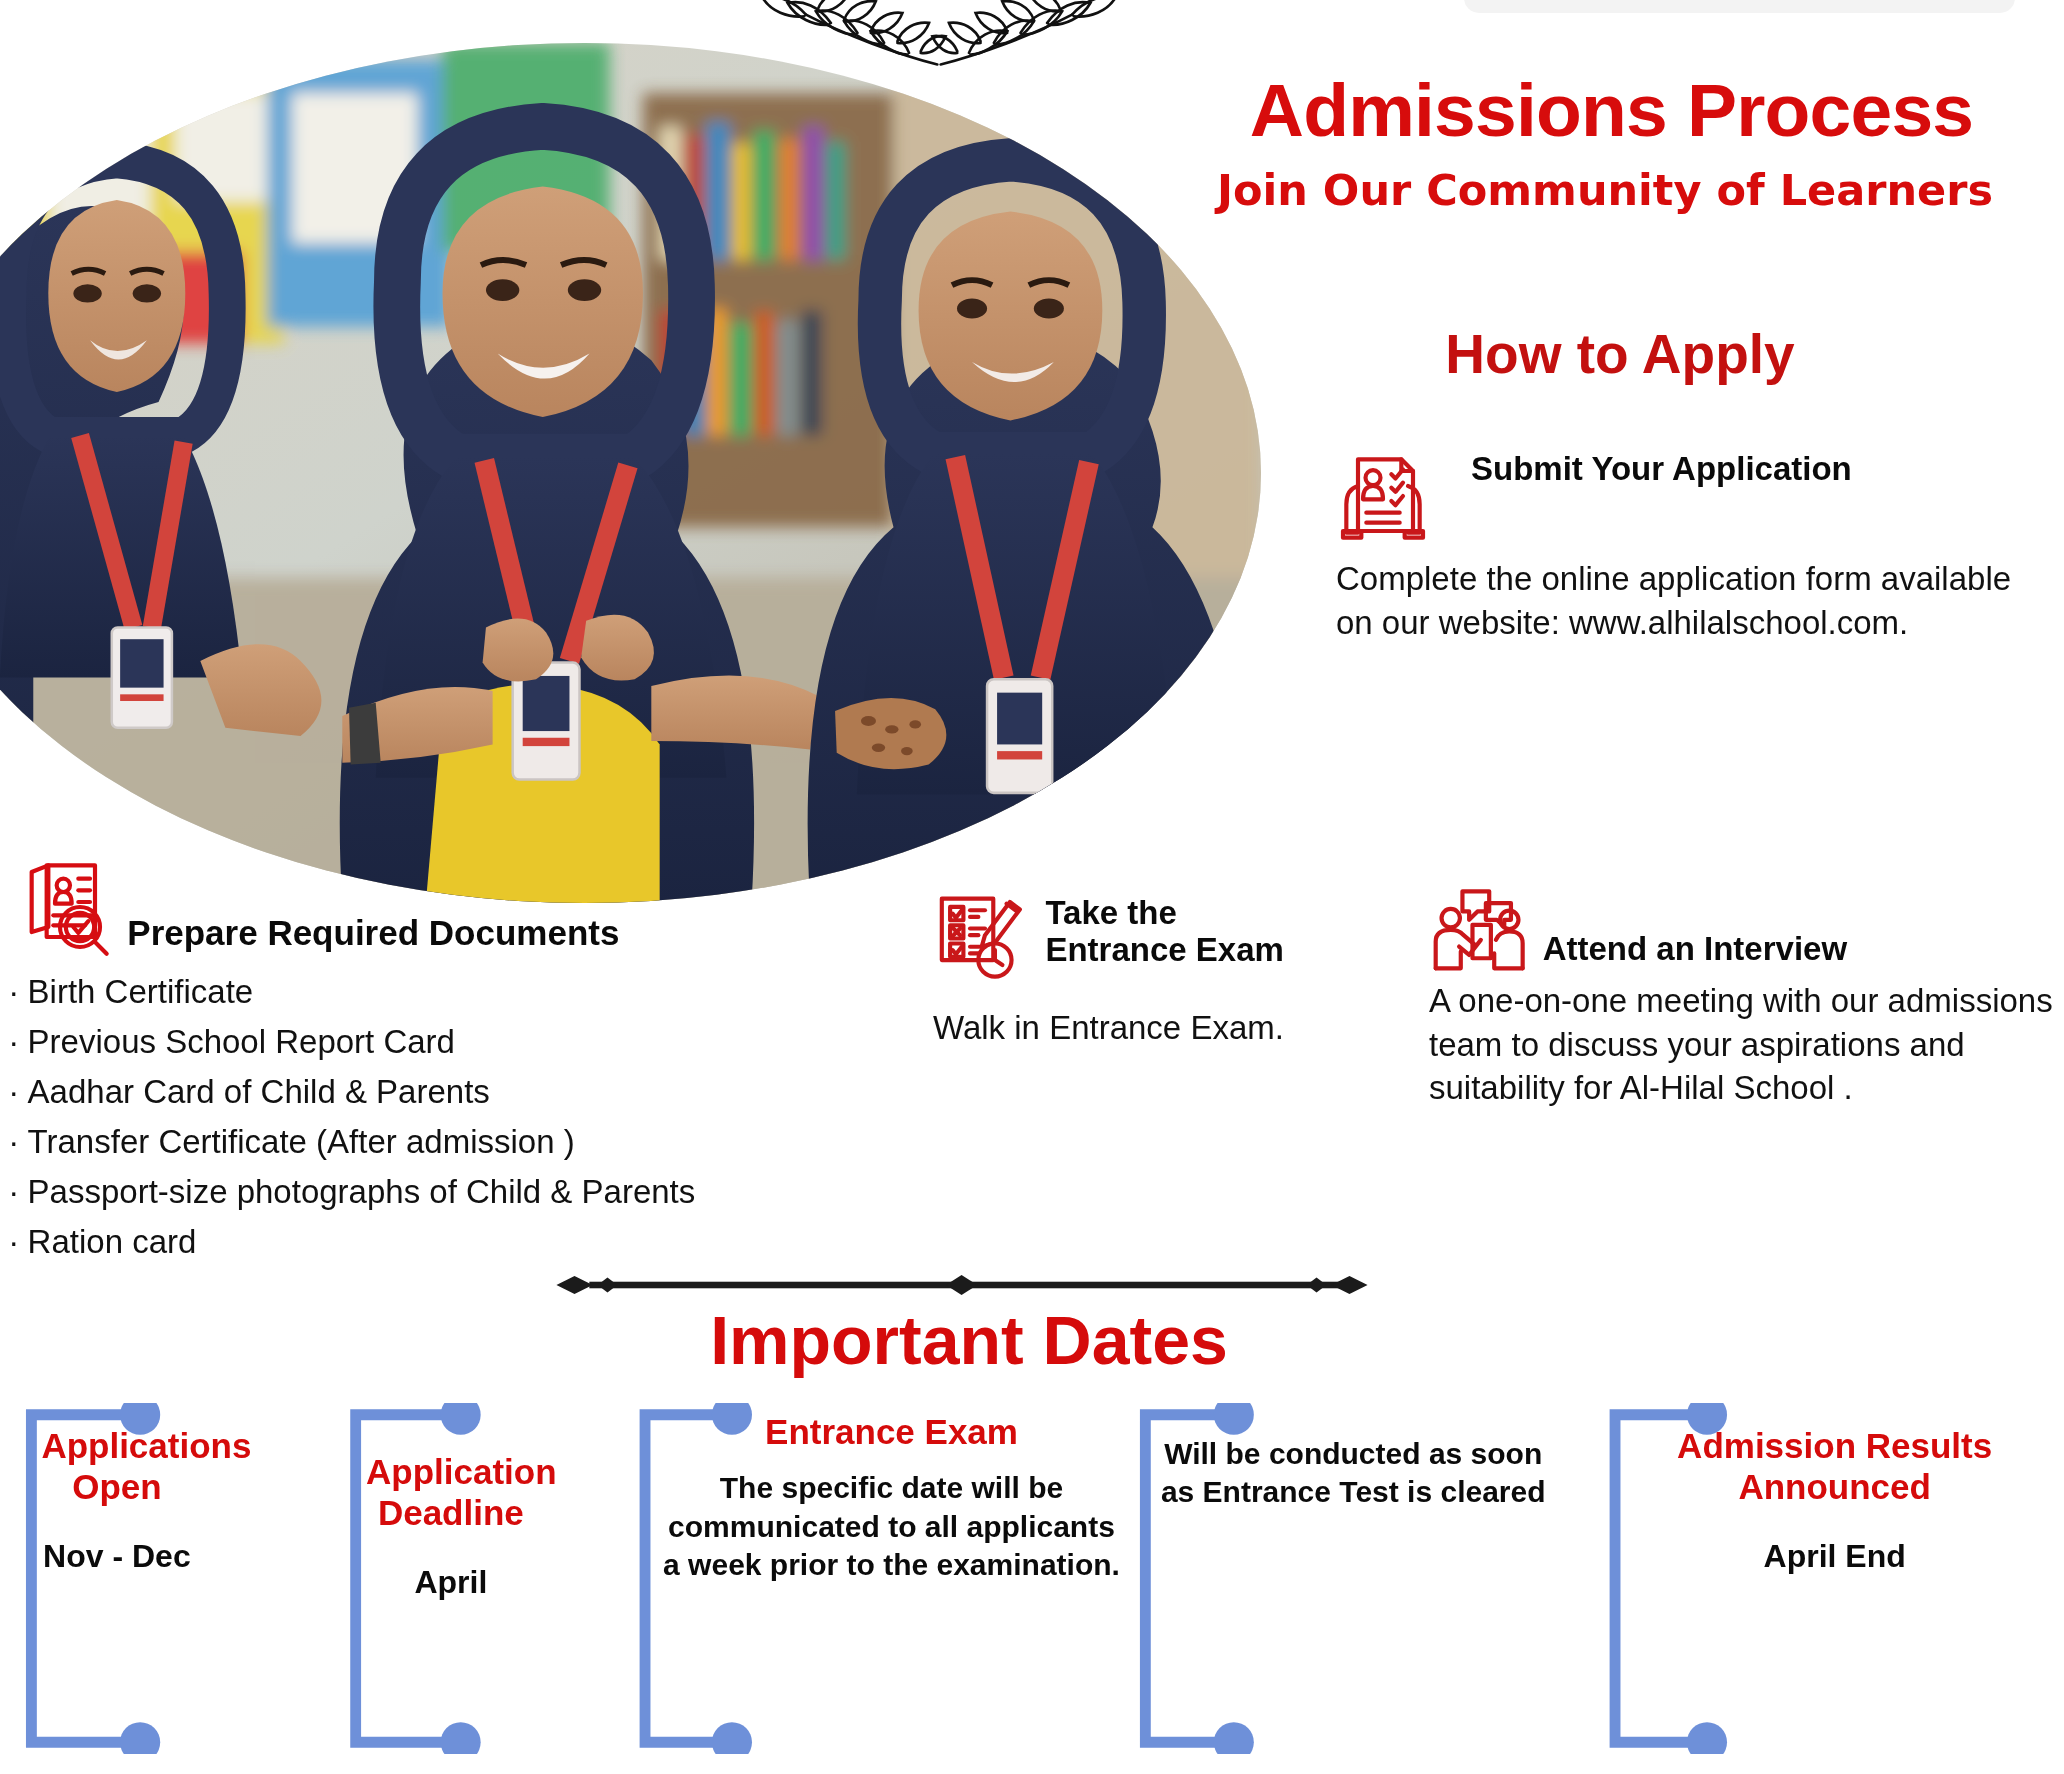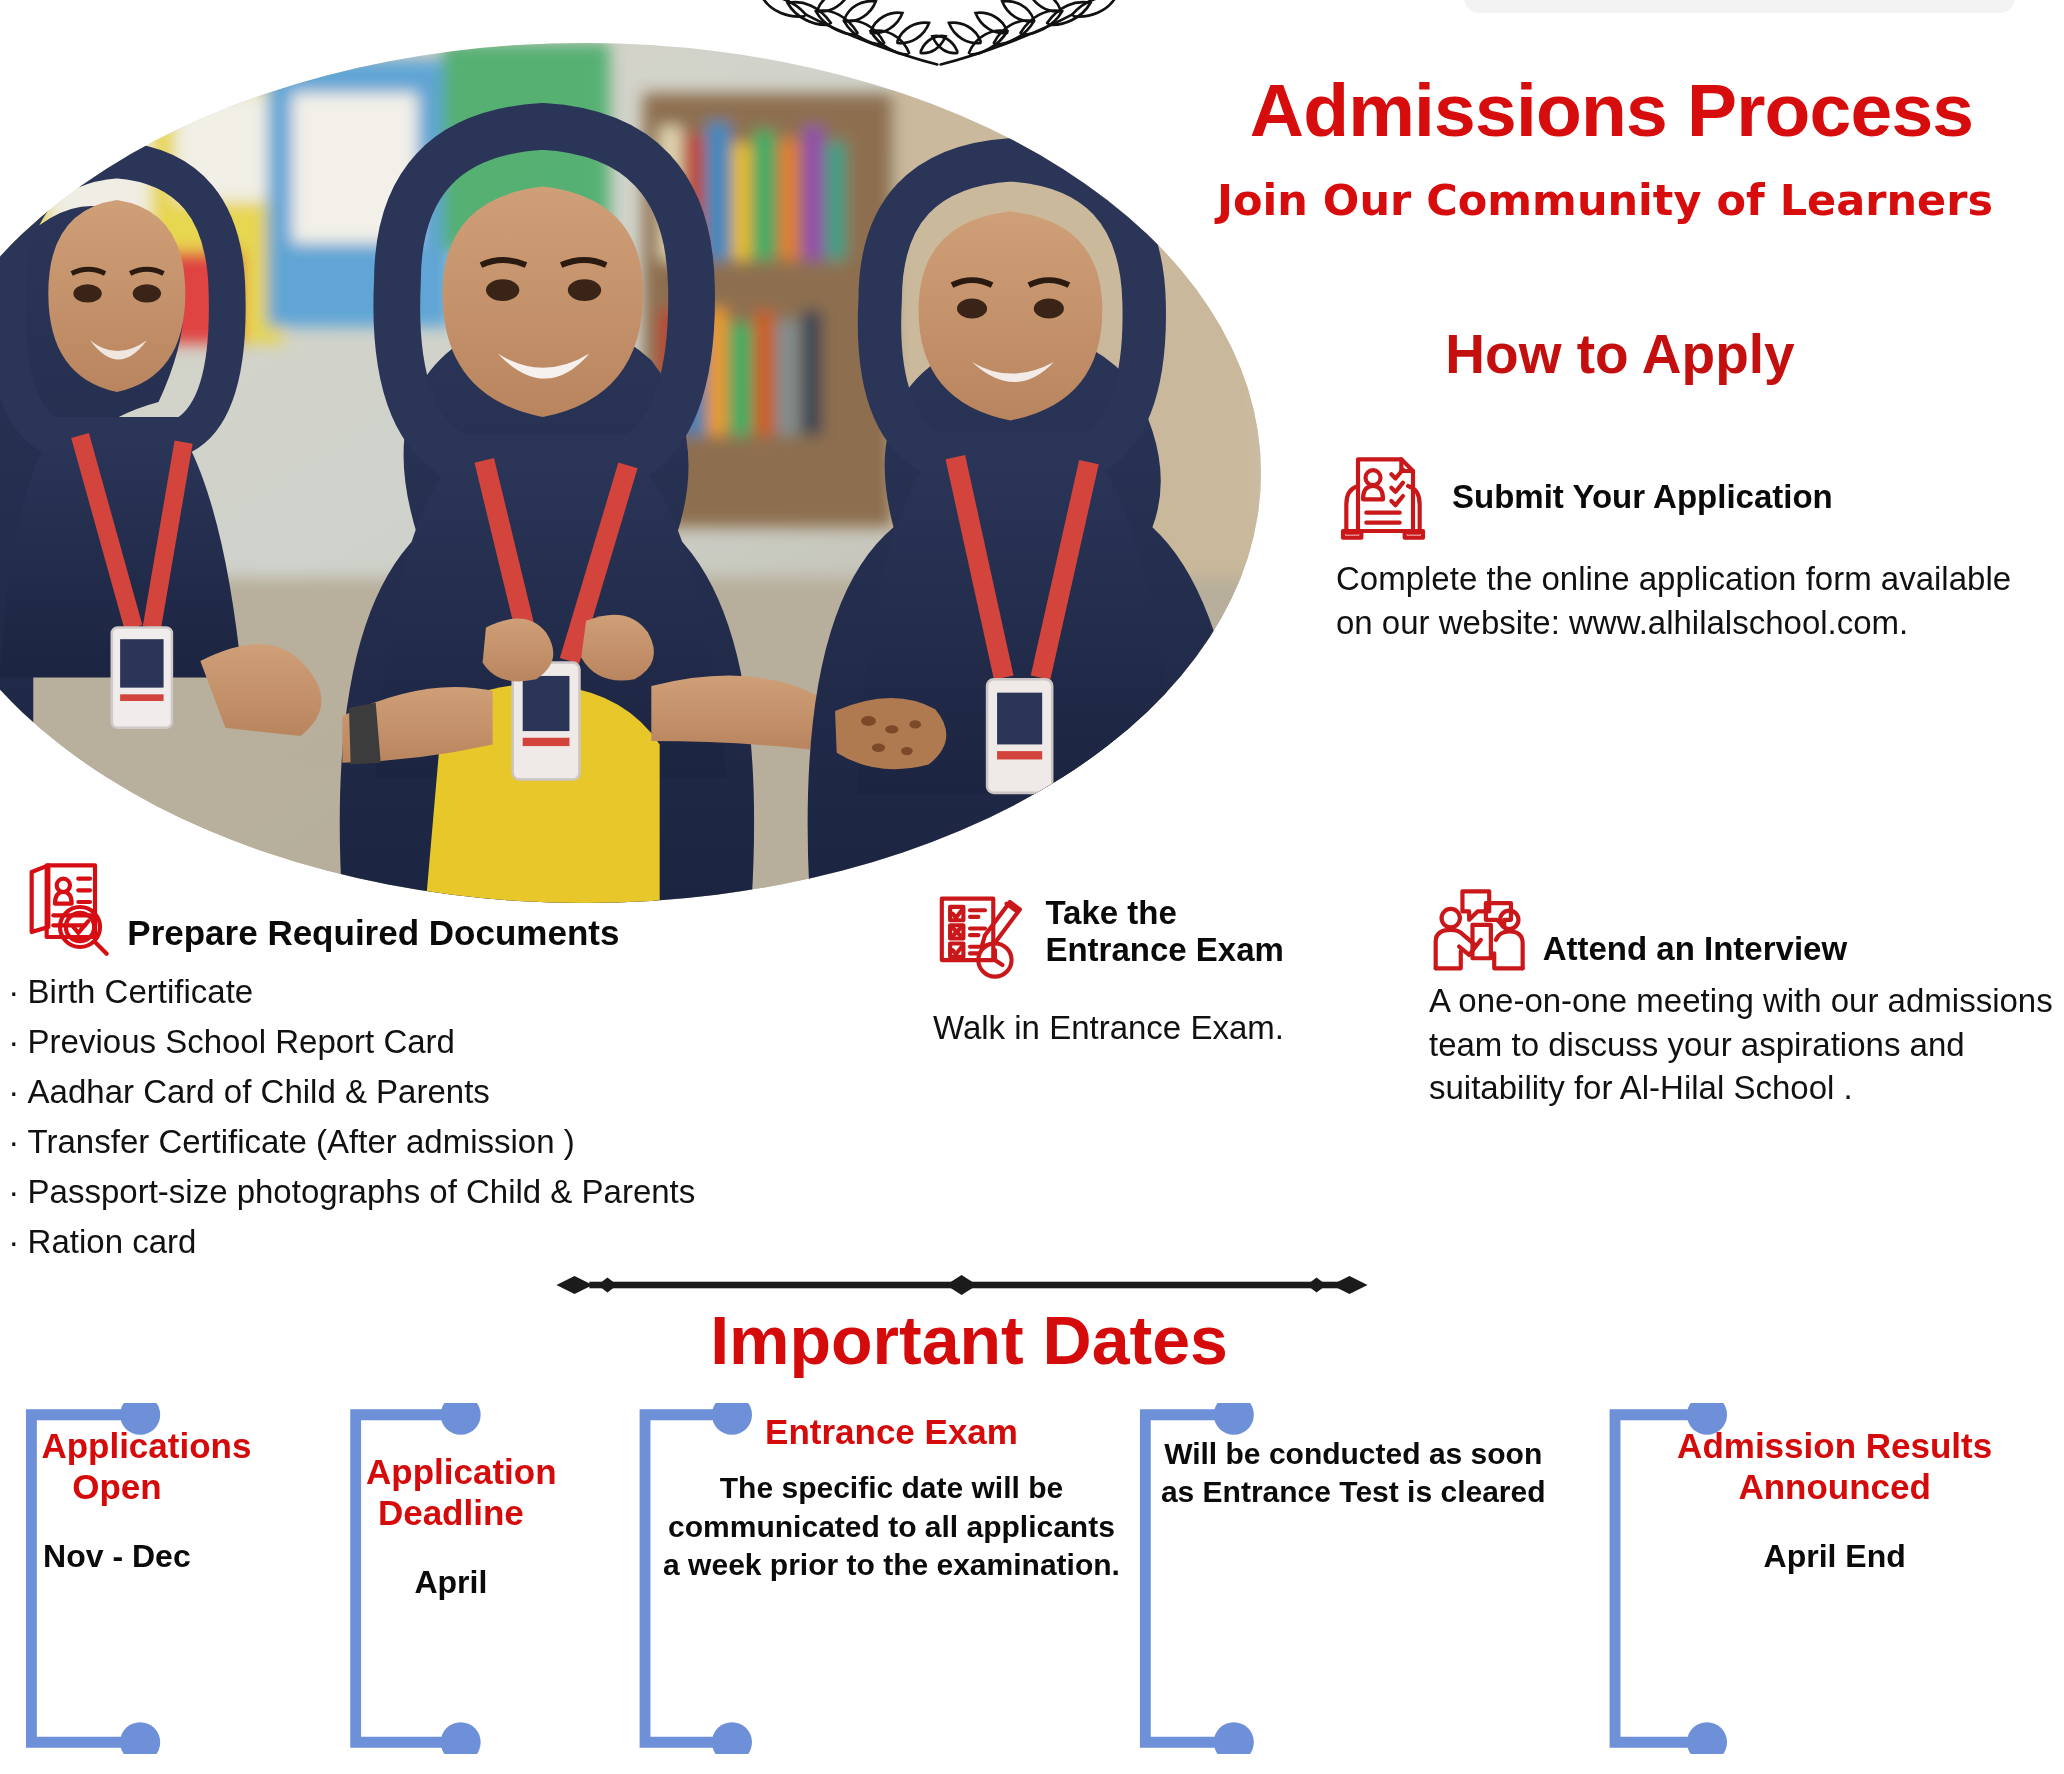--- a/index.html
+++ b/index.html
@@ -58,21 +58,21 @@
     font-weight: bold;
     color: #D70C0C;
     letter-spacing: -0.8px;
     line-height: 1.0;
     text-align: center;
     font-stretch: condensed;
   }
   .title-sub {
     position: absolute;
     left: 1152px;
-    top: 175px;
+    top: 165px;
     width: 906px;
     font-size: 43px;
     font-weight: bold;
     color: #D70C0C;
     text-align: center;
     font-family: "DejaVu Sans", sans-serif;
     letter-spacing: 0px;
   }
   .how-to-apply {
     position: absolute;
@@ -107,21 +107,21 @@
     font-weight: 400;
   }
 
   
   .blk-submit {
     position: absolute;
     left: 1336px;
     top: 451px;
     width: 718px;
   }
-  .blk-submit .step-head { align-items: center; }
+  .blk-submit .step-head { align-items: flex-start; gap: 19px; }
   .blk-submit .step-title { margin-left: 22px; }
   .blk-submit .step-body { margin-top: 13.4px; }
 
   
   .blk-docs {
     position: absolute;
     left: 8.3px;
     top: 857px;
     width: 902px;
   }

